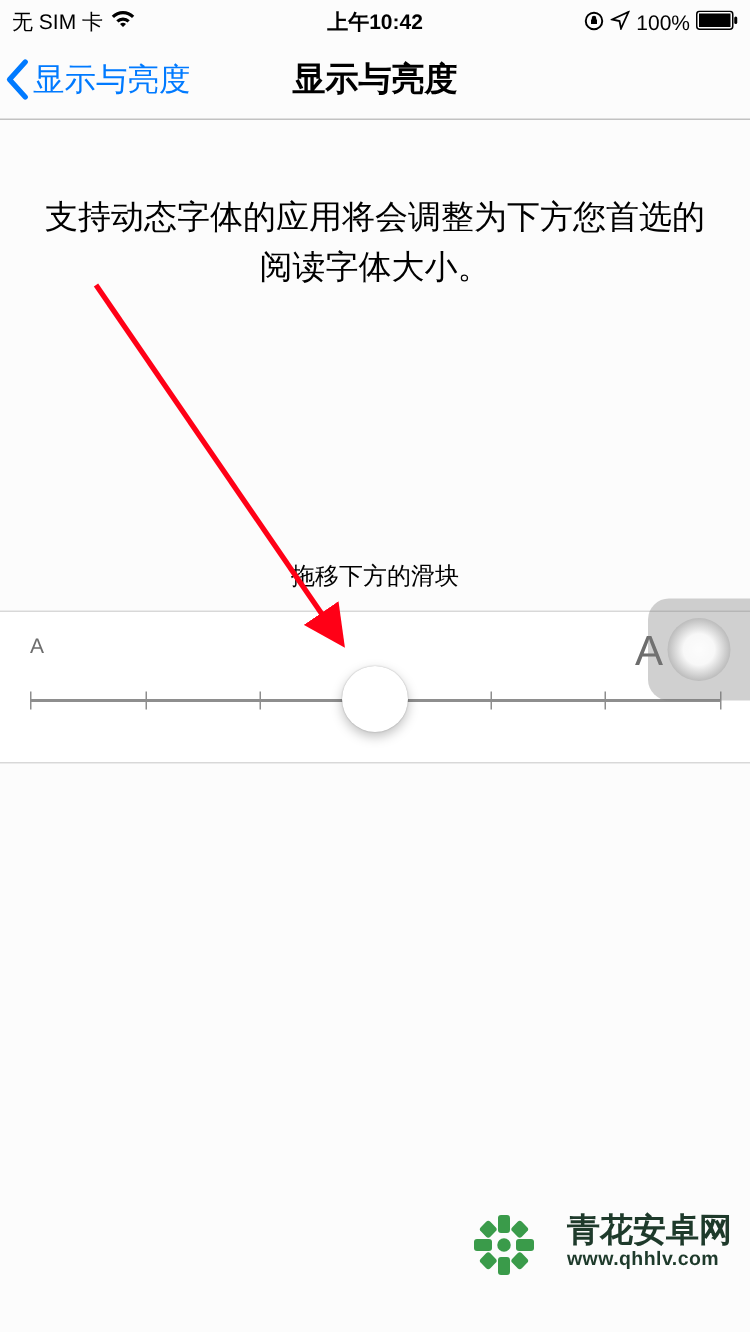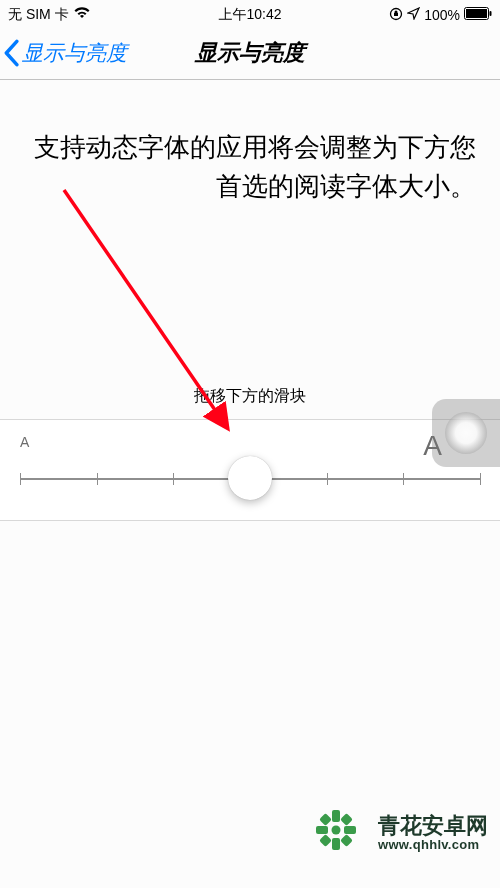--- a/index.html
+++ b/index.html
@@ -20,36 +20,35 @@
     padding: 2px 8px 0 8px;
     background: #fcfcfc;
     color: #000;
     justify-content: space-between;
   }
   .status-left, .status-right {
     display: flex;
     gap: 4px;
   }
   .status-center {
-    font-weight: 400;
+    font-weight: 700;
     position: absolute;
     left: 50%;
     transform: translateX(-50%);
   }
   .wifi-icon svg, .lock-icon svg, .loc-icon svg, .batt-icon svg {
     display: block;
   }
   .nav-bar {
     height: 52px;
     position: relative;
     display: flex;
     align-items: center;
     border-bottom: 1px solid #c2c2c2;
     background: #fcfcfc;
-    font-style: italic;
   }
   .back-btn {
     display: flex;
     align-items: center;
     color: #007aff;
     font-size: 21px;
     padding-left: 2px;
     cursor: pointer;
   }
   .back-btn svg { margin-right: 2px; }
@@ -59,22 +58,22 @@
     transform: translateX(-50%);
     font-size: 22px;
     font-weight: 600;
     color: #000;
   }
   .content {
     background: #fcfcfc;
   }
   .desc {
     padding: 48px 24px 0 24px;
-    text-align: right;
-    font-size: 26px;
+    text-align: center;
+    font-size: 22px;
     line-height: 1.5;
     color: #000;
   }
   .instr {
     margin-top: 180px;
     text-align: center;
     font-size: 16px;
     color: #000;
     padding-bottom: 12px;
   }
@@ -147,21 +146,21 @@
   .arrow-svg {
     position: absolute;
     left: 0; top: 0;
     pointer-events: none;
   }
   .watermark {
     position: absolute;
     right: 12px;
     bottom: 36px;
     display: flex;
-    align-items: flex-end;
+    align-items: flex-start;
     gap: 20px;
   }
   .wm-icon {
     width: 44px;
     height: 44px;
     position: relative;
   }
   .wm-text {
     display: flex;
     flex-direction: column;

